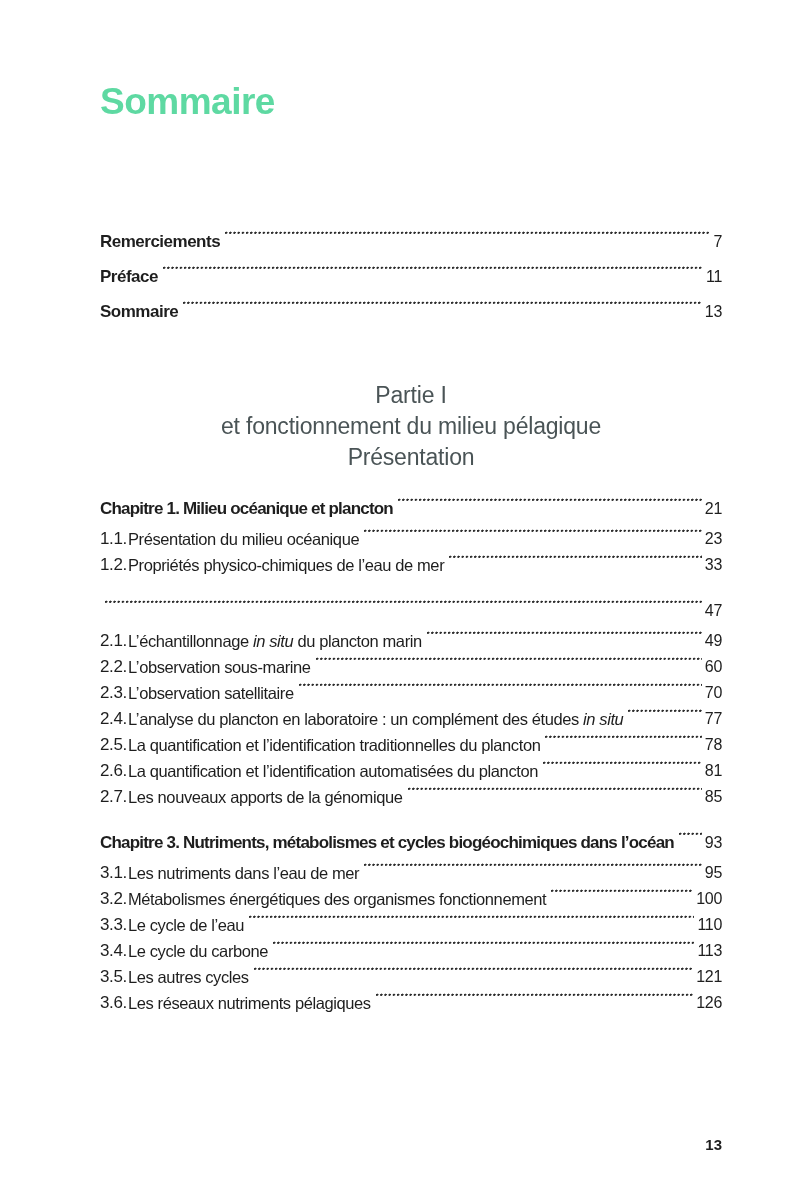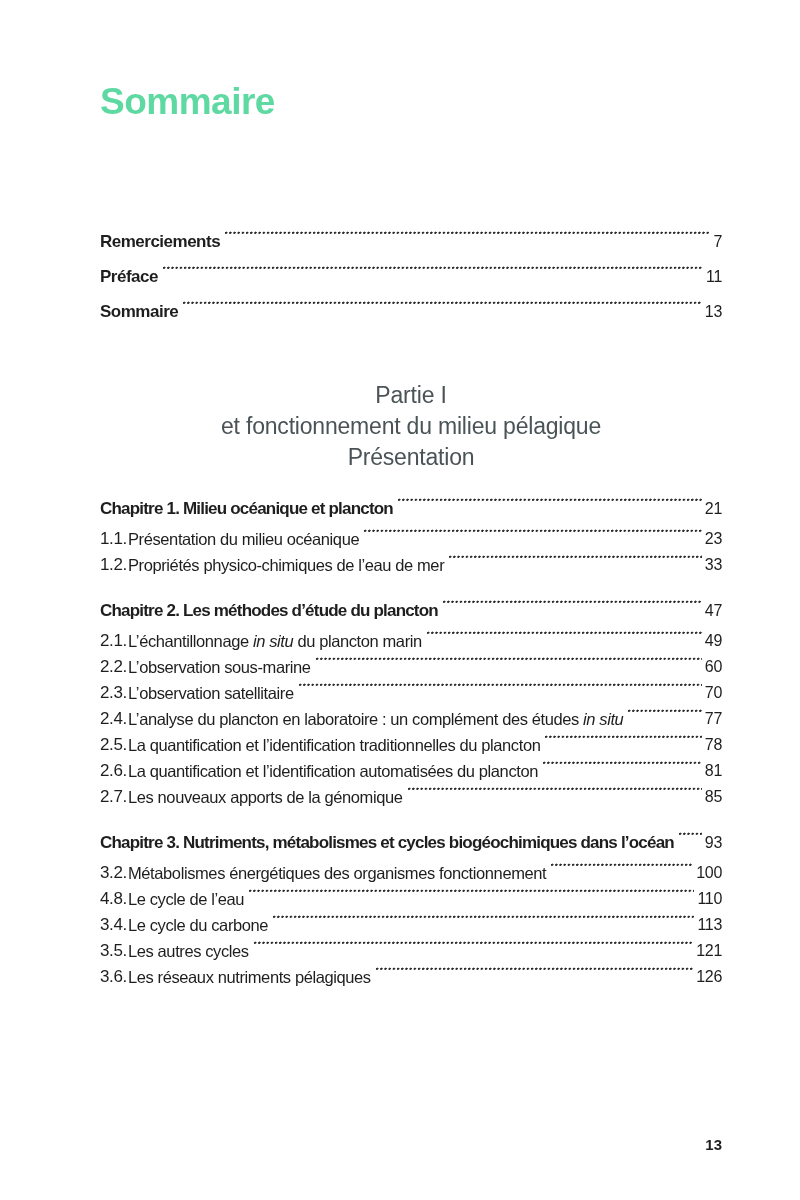--- a/index.html
+++ b/index.html
@@ -134,21 +134,20 @@
     <div class="row section-row">
       <span class="num">1.2.</span>
       <span class="sec-label">Propriétés physico-chimiques de l’eau de mer</span>
       <span class="leader"></span>
       <span class="pg">33</span>
     </div>
   </div>
 
   <div class="chapter">
     <div class="row chapter-title-row">
-      <span class="ch-title">Chapitre 2. Les méthodes d’étude du plancton</span>
       <span class="leader"></span>
       <span class="pg">47</span>
     </div>
     <div class="row section-row">
       <span class="num">2.1.</span>
       <span class="sec-label"><span>L’échantillonnage </span><span style="font-style: italic;">in situ</span><span> du plancton marin</span></span>
       <span class="leader"></span>
       <span class="pg">49</span>
     </div>
     <div class="row section-row">
@@ -189,27 +188,33 @@
     </div>
   </div>
 
   <div class="chapter">
     <div class="row chapter-title-row">
       <span class="ch-title">Chapitre 3. Nutriments, métabolismes et cycles biogéochimiques dans l’océan</span>
       <span class="leader"></span>
       <span class="pg">93</span>
     </div>
     <div class="row section-row">
+      <span class="num">3.1.</span>
+      <span class="sec-label">Les nutriments dans l’eau de mer</span>
+      <span class="leader"></span>
+      <span class="pg">95</span>
+    </div>
+    <div class="row section-row">
       <span class="num">3.2.</span>
       <span class="sec-label">Métabolismes énergétiques des organismes fonctionnement</span>
       <span class="leader"></span>
       <span class="pg">100</span>
     </div>
     <div class="row section-row">
-      <span class="num">4.8.</span>
+      <span class="num">3.3.</span>
       <span class="sec-label">Le cycle de l’eau</span>
       <span class="leader"></span>
       <span class="pg">110</span>
     </div>
     <div class="row section-row">
       <span class="num">3.4.</span>
       <span class="sec-label">Le cycle du carbone</span>
       <span class="leader"></span>
       <span class="pg">113</span>
     </div>

